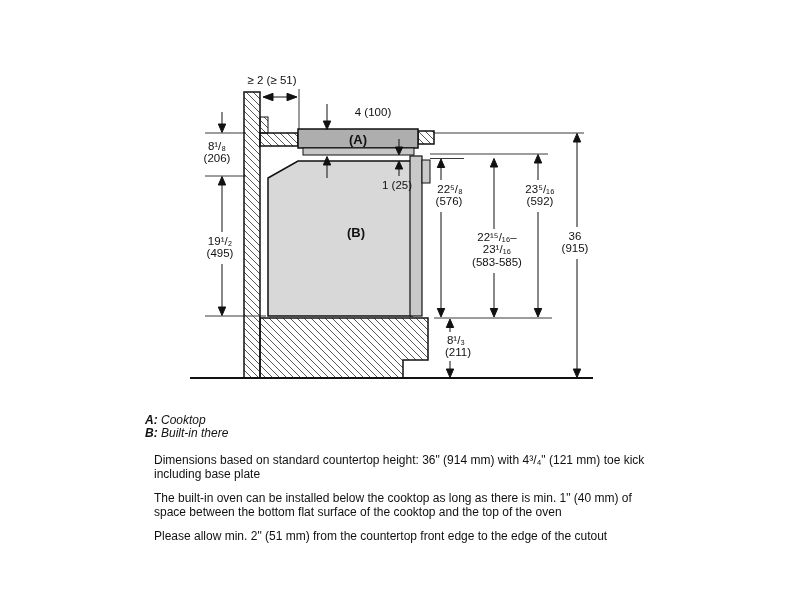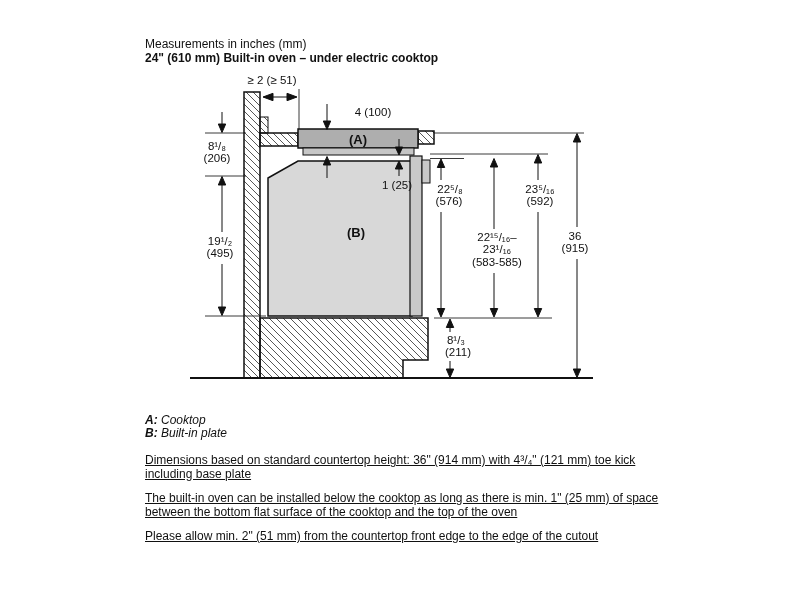--- a/index.html
+++ b/index.html
@@ -4,37 +4,33 @@
 <style>
   html,body{margin:0;padding:0;background:#fff;}
   .page{
     position:relative;width:800px;height:600px;background:#ffffff;overflow:hidden;
     font-family:"Liberation Sans","DejaVu Sans",sans-serif;color:#111;
   }
   .hdr{position:absolute;left:145px;top:38px;font-size:12px;line-height:13.5px;}
   .hdr .t2{font-weight:bold;}
   .legend{position:absolute;left:145px;top:414px;font-size:12px;line-height:13px;font-style:italic;}
   .notes{position:absolute;left:145px;top:454px;width:520px;font-size:12px;line-height:13.5px;}
-  .notes p{margin:0 0 11px 0;text-decoration:underline;}
+  .notes p{margin:0 0 11px 9px;}
   svg{position:absolute;left:0;top:0;}
   svg text{font-family:"Liberation Sans","DejaVu Sans",sans-serif;font-size:11.5px;fill:#111;}
   svg text.ab{font-size:13px;font-weight:bold;}
   .dimline{stroke:#111;stroke-width:1;fill:none;}
   .extline{stroke:#3a3a3a;stroke-width:1;fill:none;}
   .solid{stroke:#111;fill:#111;}
 </style>
 </head>
 <body>
 
 <div class="page">
 
-  <div class="hdr">
-    <div class="t1">Measurements in inches (mm)</div>
-    <div class="t2">24" (610 mm) Built-in oven – under electric cooktop</div>
-  </div>
 
   <svg width="800" height="410" viewBox="0 0 800 410">
     <defs>
       <pattern id="hatch" width="7" height="7" patternUnits="userSpaceOnUse">
         <path d="M-1,-1 L8,8 M-4.5,2.5 L4.5,11.5 M2.5,-4.5 L11.5,4.5" stroke="#444" stroke-width="0.9"></path>
       </pattern>
     </defs>
 
     <g>
       <path class="extline" d="M205,133 H246"></path>
@@ -148,22 +144,22 @@
       <path class="dimline" d="M450,327.5 V332"></path>
       <text x="456" y="344" text-anchor="middle">8¹/₃</text>
       <text x="458" y="356" text-anchor="middle">(211)</text>
       <path class="dimline" d="M450,361 V369"></path>
       <polygon class="solid" points="450,377.5 446.3,369 453.7,369"></polygon>
     </g>
   </svg>
 
   <div class="legend">
     <div><b>A:</b><span> Cooktop</span></div>
-    <div><b>B:</b><span> Built-in plate</span></div>
+    <div><b>B:</b><span> Built-in there</span></div>
   </div>
 
   <div class="notes">
     <p>Dimensions based on standard countertop height: 36" (914 mm) with 4³/₄" (121 mm) toe kick including base plate</p>
-    <p>The built-in oven can be installed below the cooktop as long as there is min. 1" (25 mm) of space between the bottom flat surface of the cooktop and the top of the oven</p>
+    <p>The built-in oven can be installed below the cooktop as long as there is min. 1" (40 mm) of space between the bottom flat surface of the cooktop and the top of the oven</p>
     <p>Please allow min. 2" (51 mm) from the countertop front edge to the edge of the cutout</p>
   </div>
 
 </div>
 
 </body></html>

